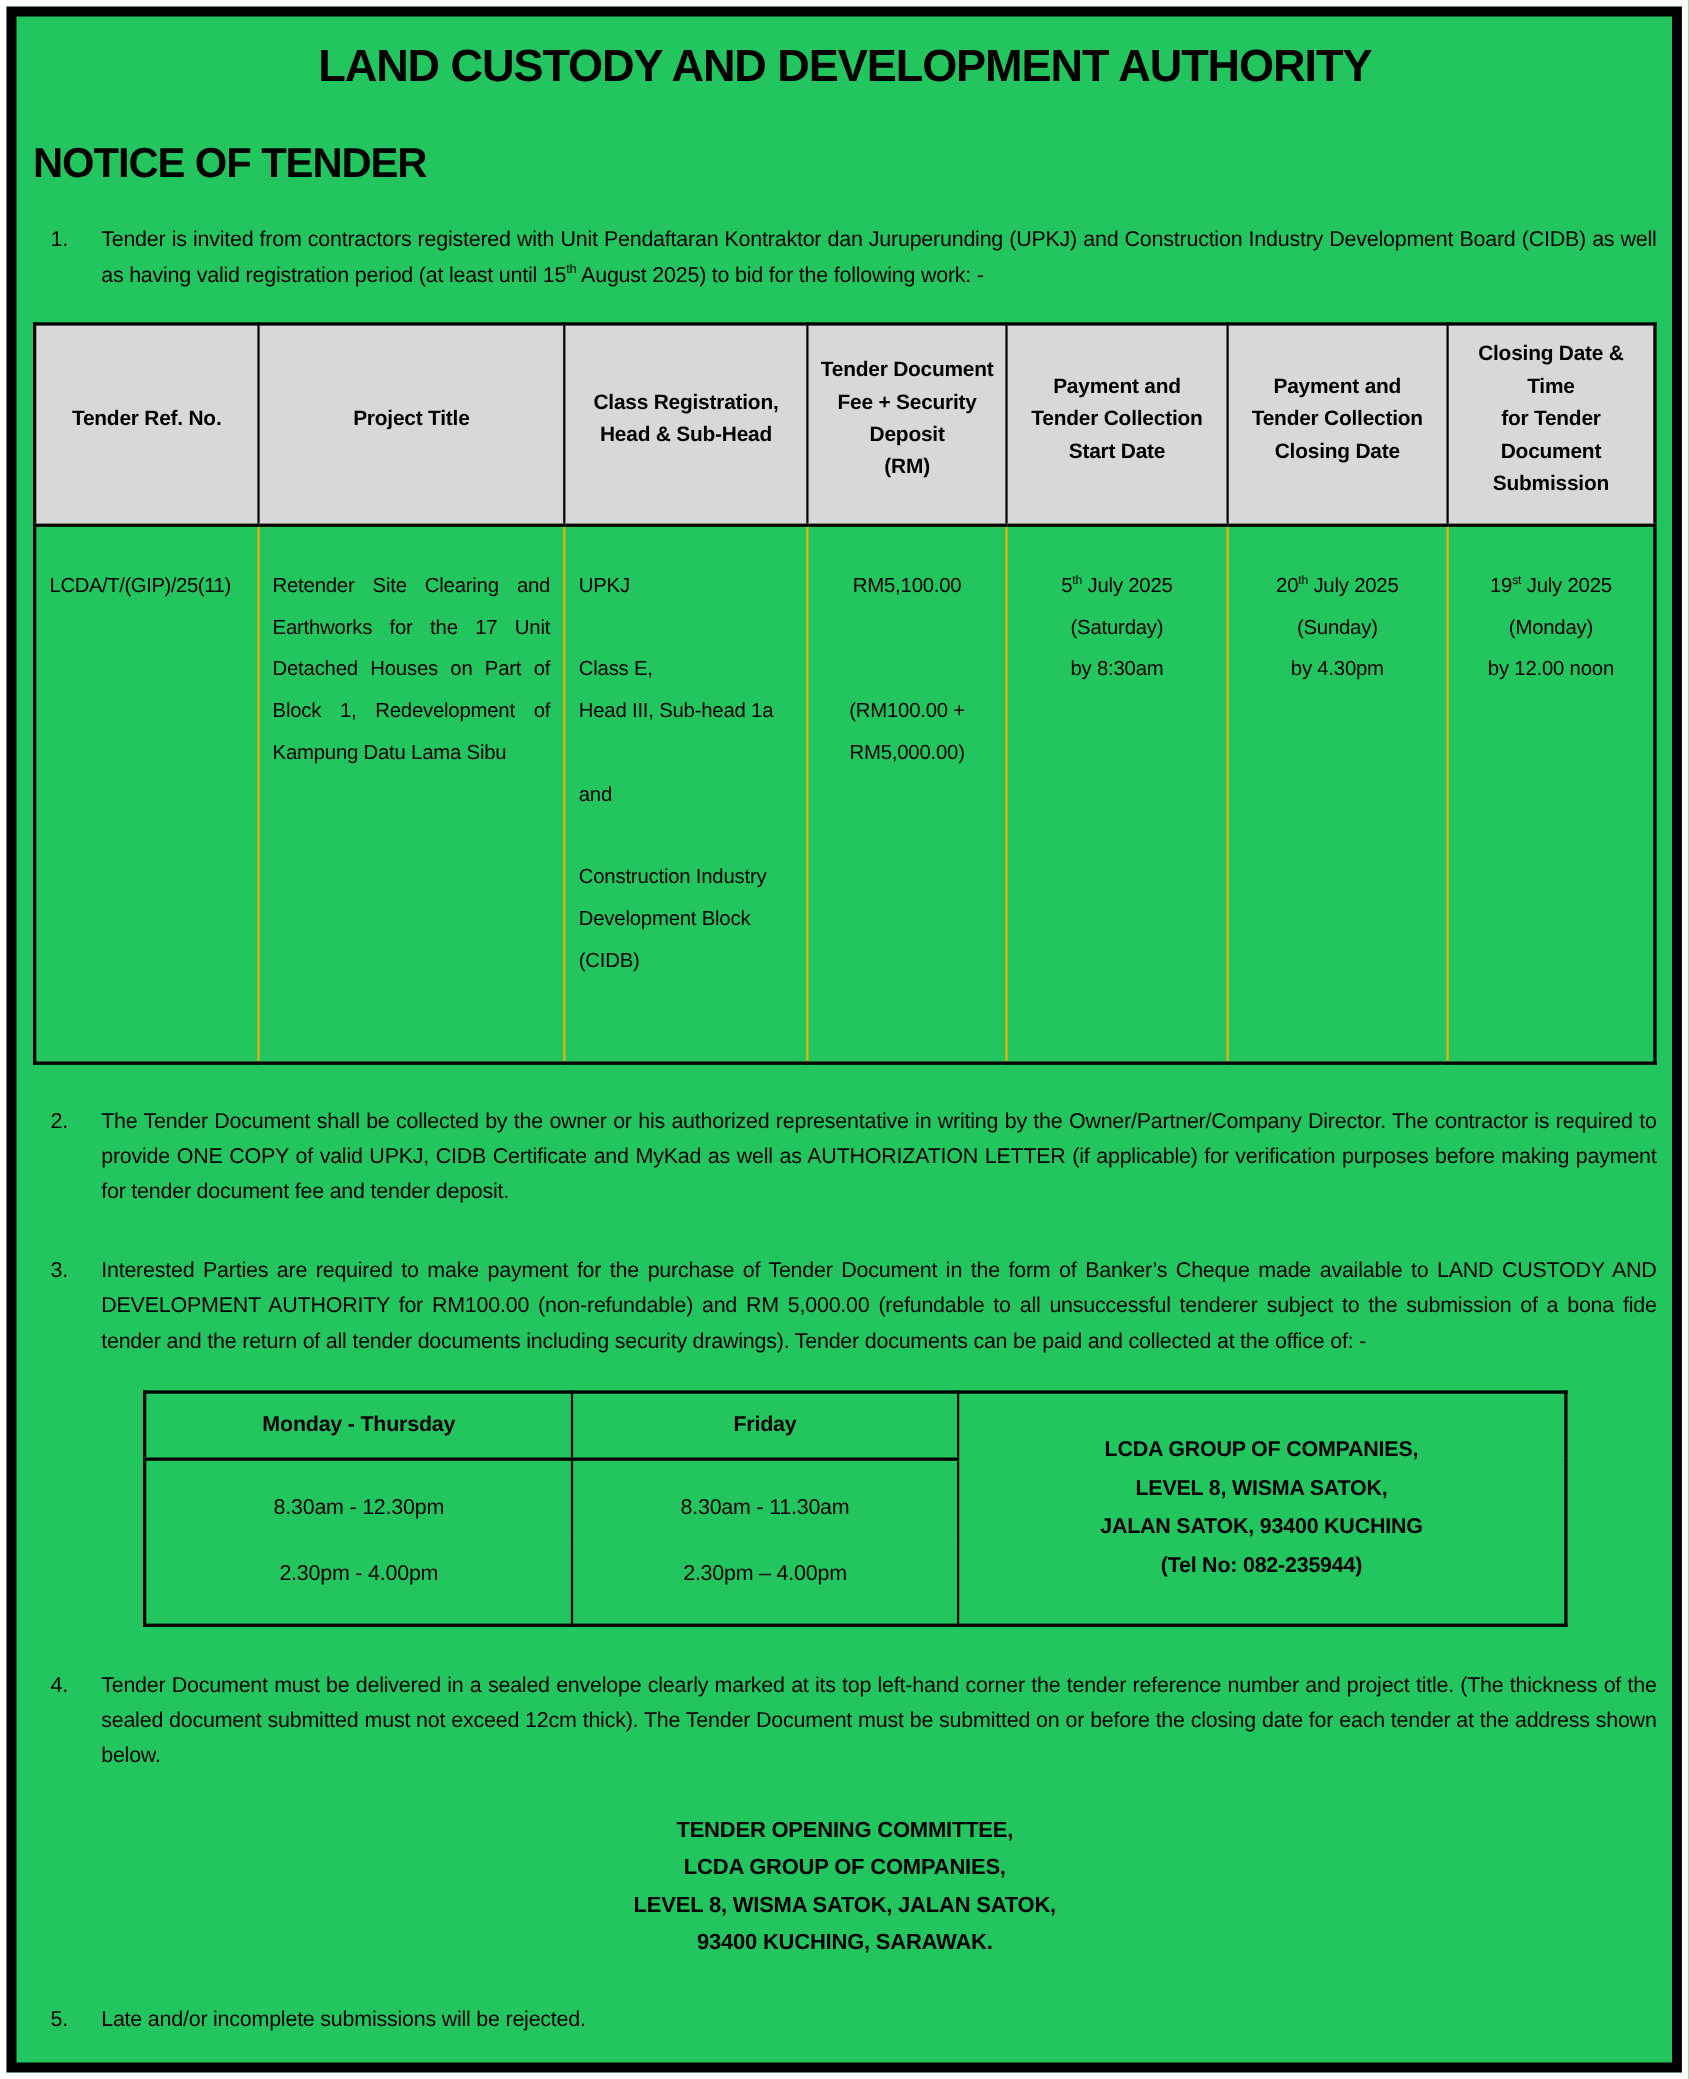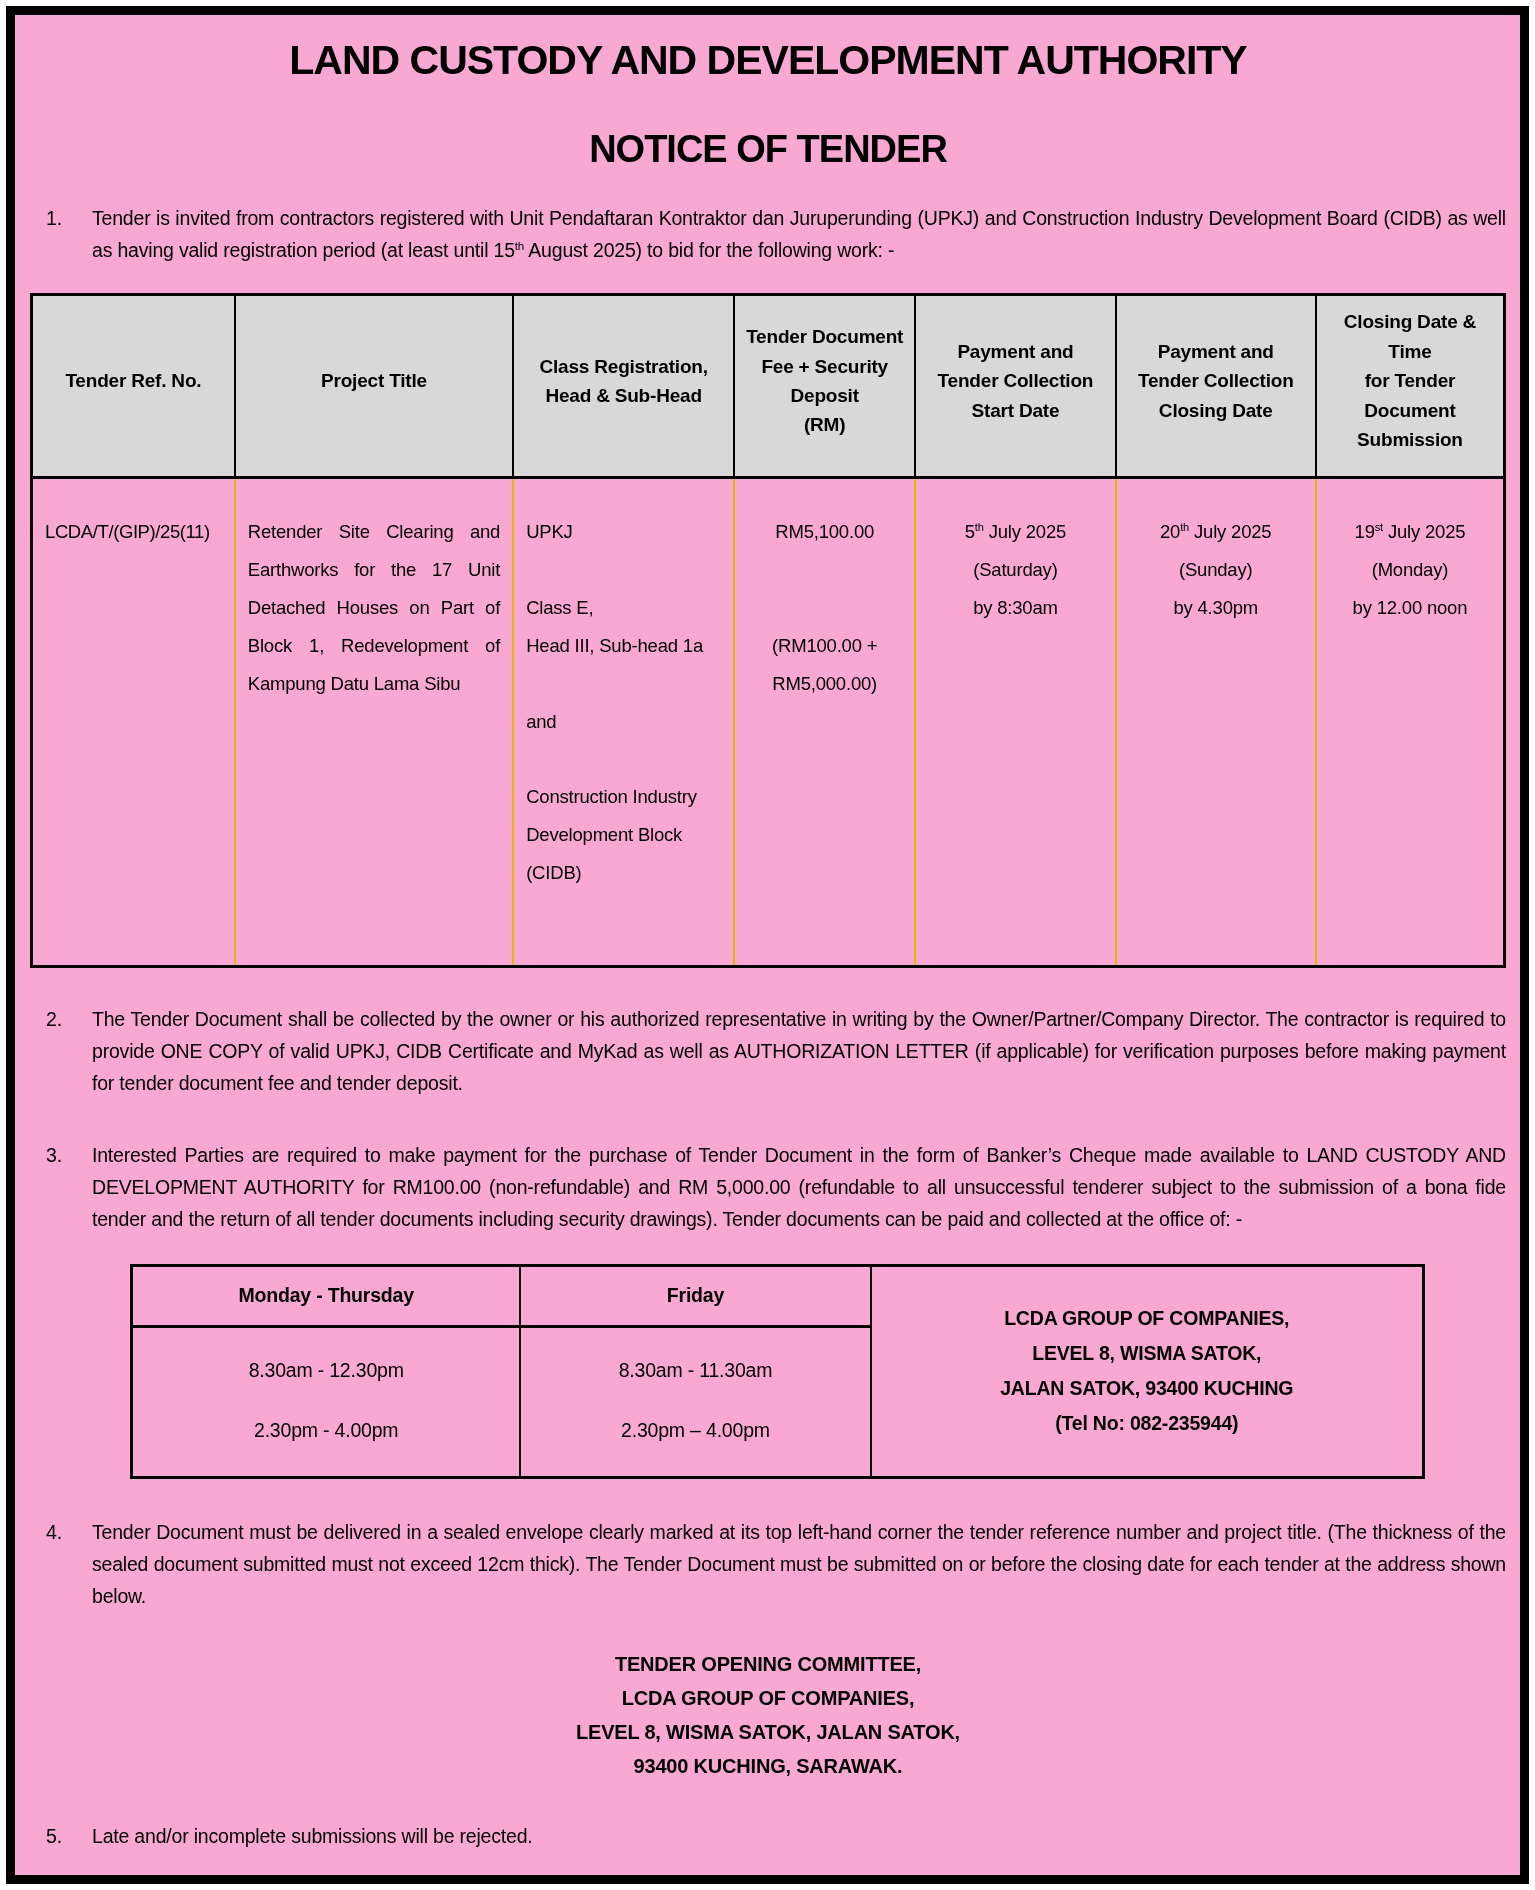--- a/index.html
+++ b/index.html
@@ -7,31 +7,31 @@
     width:1535px; height:1890px; position:relative;
     background:#ffffff; color:#000;
     font-family:"Liberation Sans", sans-serif;
     letter-spacing:-0.2px;
     overflow:hidden;
   }
   .frame {
     position:absolute; inset:6px;
     border:9px solid #000;
     box-sizing:border-box;
-    background:#f9a8d4;
+    background:#22c55e;
     overflow:hidden;
   }
   .content { padding:0 14px 0 15px; }
 
   .page-title {
     margin:22px 0 0; text-align:center;
     font-size:41px; font-weight:700; letter-spacing:-1px;
   }
   .page-subtitle {
-    margin:44px 0 4px; text-align:center;
+    margin:44px 0 4px; 
     font-size:38px; font-weight:700; letter-spacing:-1px;
   }
 
   .item {
     display:grid; grid-template-columns:62px 1fr;
     font-size:19.5px; line-height:1.64; margin-top:36px;
   }
   .item .num { padding-left:16px; }
   .item .txt { margin:0; }
   .just { text-align:justify; }

